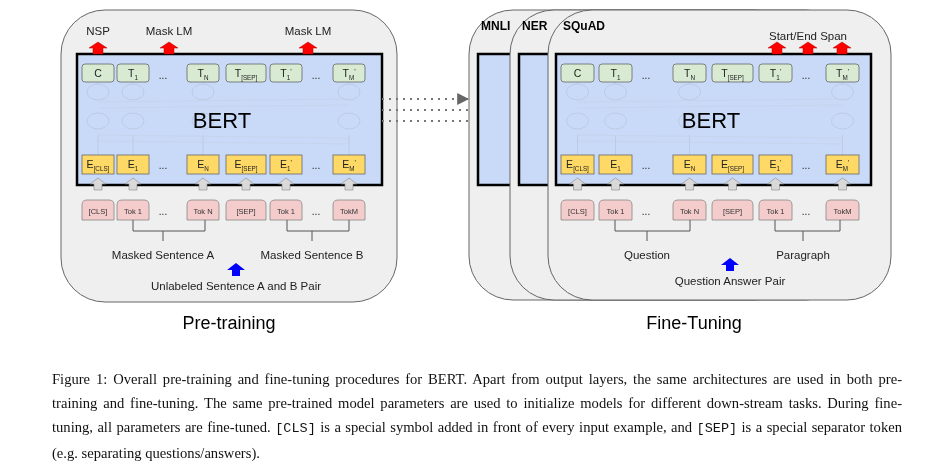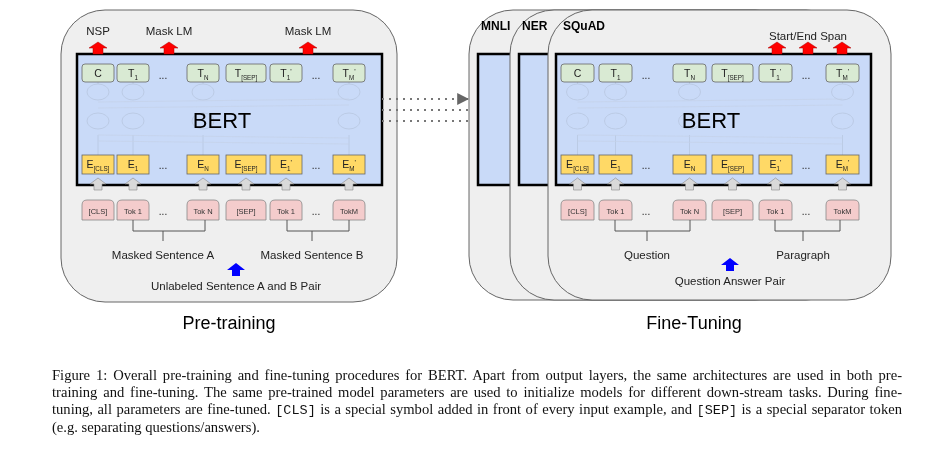--- a/index.html
+++ b/index.html
@@ -1,21 +1,21 @@
 <!DOCTYPE html>
 <html><head>
 <meta charset="utf-8">
 <style>
   html, body { margin:0; padding:0; background:#ffffff; }
   body { width:949px; height:474px; position:relative; overflow:hidden; font-family:"Liberation Sans", sans-serif; color:#000; }
   svg#diagram { position:absolute; left:0; top:0; }
   svg text { font-family:"Liberation Sans", sans-serif; }
   .caption {
     position:absolute; left:52px; top:367px; width:850px;
-    font-family:"Liberation Serif", serif; font-size:14.6px; line-height:17px;
+    font-family:"Liberation Serif", serif; font-size:14.6px; line-height:24px;
     text-align:justify; color:#111;
   }
   .caption .mono { font-family:"Liberation Mono", monospace; font-size:13.5px; }
 </style>
 </head>
 <body>
 
 <svg id="diagram" width="949" height="360" viewBox="0 0 949 360" xmlns="http://www.w3.org/2000/svg">
   <defs>
     <marker id="dotArrow" viewBox="0 0 10 10" refX="9" refY="5" markerWidth="6" markerHeight="6" orient="auto">

